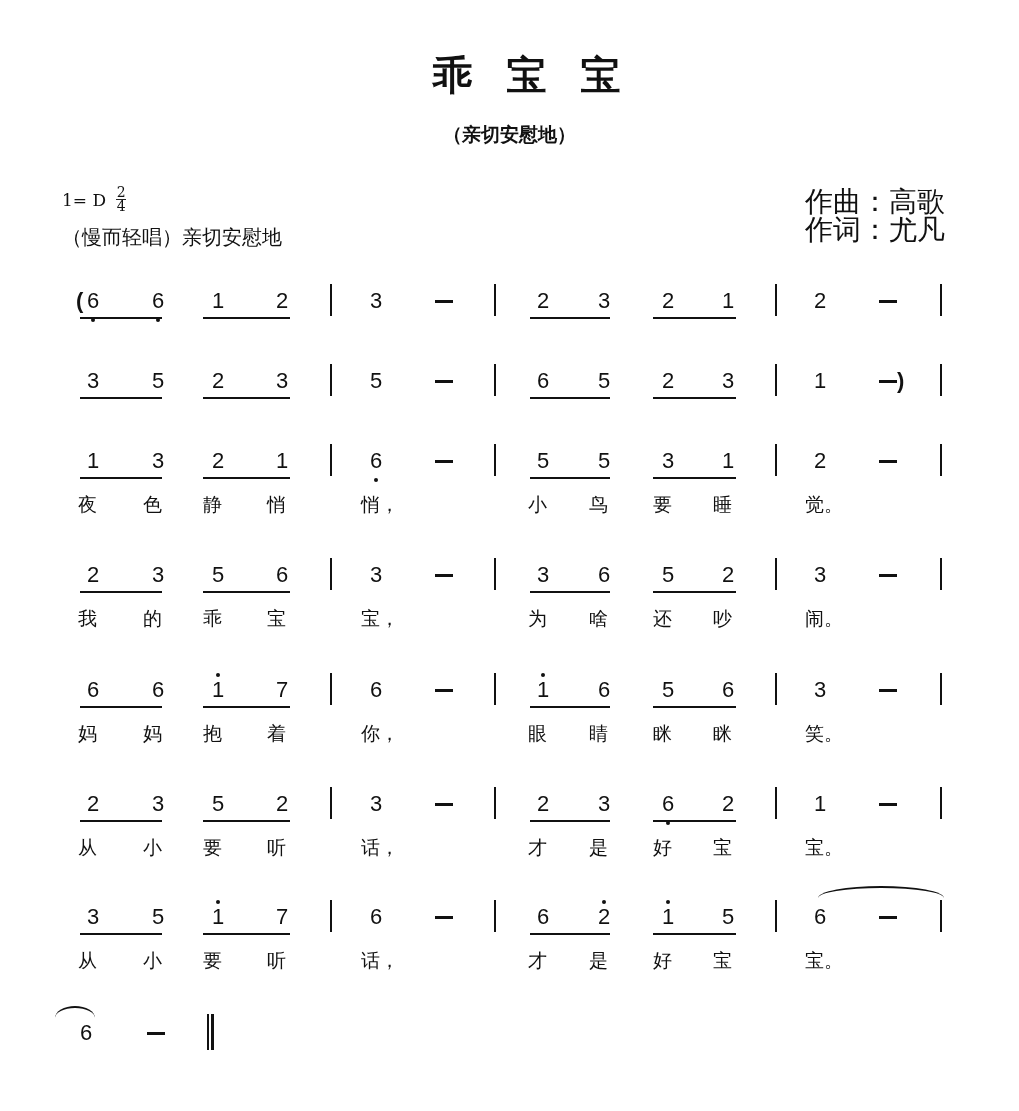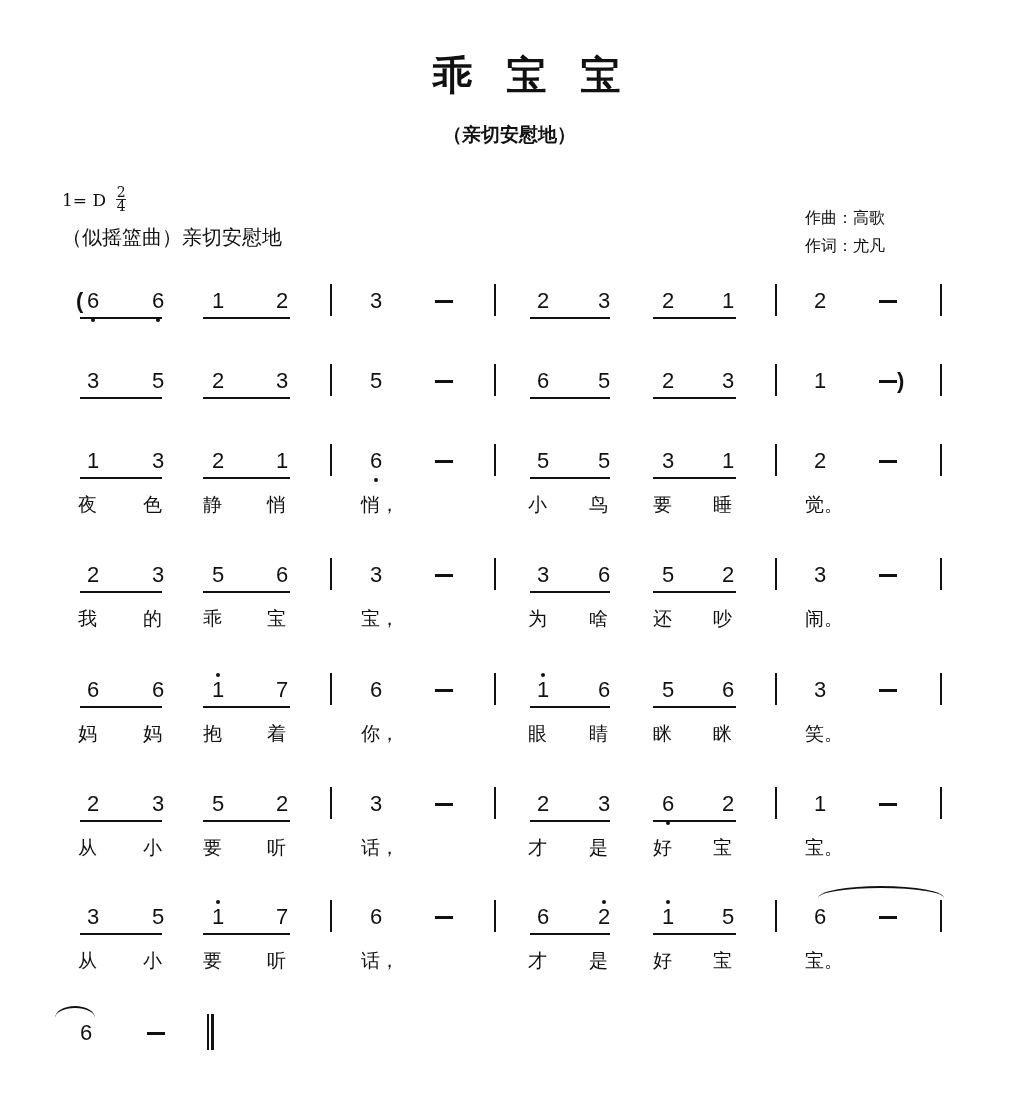--- a/index.html
+++ b/index.html
@@ -23,22 +23,22 @@
     left:62px; top:186px; font-family:"DejaVu Serif","Liberation Serif",serif;
     font-size:17px; display:flex; align-items:center;
   }
   #key .frac { display:inline-flex; flex-direction:column; align-items:center; margin-left:10px; line-height:13px; font-size:14px; }
   #key .frac .bar { width:10px; height:1px; background:#222; }
   #tempo {
     left:62px; top:224px; font-family:"DejaVu Serif","Liberation Serif",serif;
     font-size:20px;
   }
   #credits {
-    left:805px; top:204px; font-family:"DejaVu Serif","Liberation Serif",serif;
-    font-size:16px; line-height:28px;
+    left:805px; top:188px; font-family:"DejaVu Serif","Liberation Serif",serif;
+    font-size:28px; line-height:28px;
   }
   .line { position:absolute; left:0; width:1019px; height:100px; }
   .note {
     position:absolute; width:30px; margin-left:-15px; text-align:center;
     font-family:"Liberation Sans","DejaVu Sans",sans-serif; font-size:22px; top:0; line-height:30px;
   }
   .note .dot-above { position:absolute; left:50%; top:-2px; width:4px; height:4px; margin-left:-2px; border-radius:2px; background:#111; }
   .note .dot-below { position:absolute; left:50%; top:32px; width:4px; height:4px; margin-left:-2px; border-radius:2px; background:#111; }
   .dash { position:absolute; width:18px; margin-left:-9px; height:3px; background:#111; top:14px; }
   .beam { position:absolute; height:2px; background:#111; top:31px; }
@@ -60,21 +60,21 @@
 <div id="subtitle" class="abs">（亲切安慰地）</div>
 
 <div id="key" class="abs">
   <span>1= D</span>
   <span class="frac">
     <span>2</span>
     <span class="bar"></span>
     <span>4</span>
   </span>
 </div>
-<div id="tempo" class="abs">（似摇篮曲）亲切安慰地</div>
+<div id="tempo" class="abs">（慢而轻唱）亲切安慰地</div>
 <div id="credits" class="abs">
   <div>作曲：高歌</div>
   <div>作词：尤凡</div>
 </div>
 
 <div id="score">
     <div class="line" style="top: 286px;">
       <div class="note" style="left: 93px;"><span>6</span><span class="dot-below"></span></div>
       <div class="note" style="left: 158px;"><span>6</span><span class="dot-below"></span></div>
       <div class="note" style="left: 218px;"><span>1</span></div>

